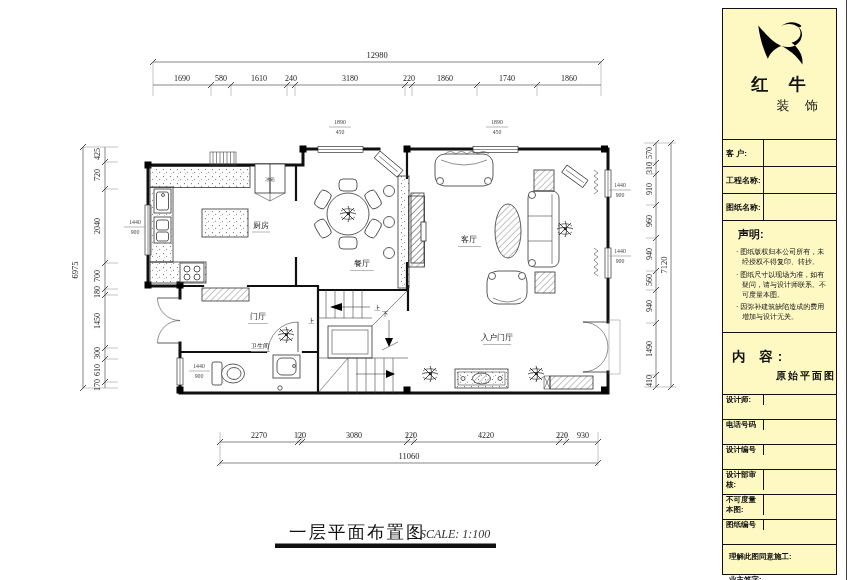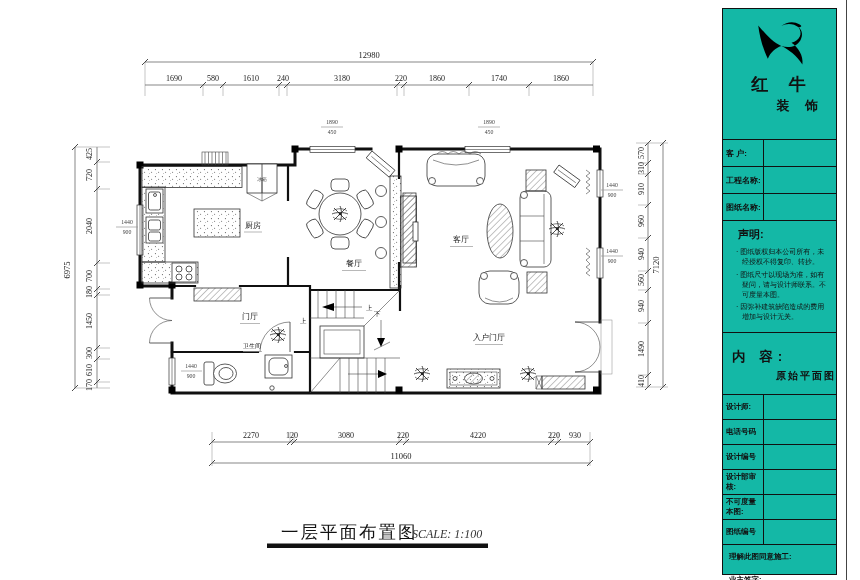--- a/index.html
+++ b/index.html
@@ -1,21 +1,21 @@
 <!DOCTYPE html>
 <html><head>
 <meta charset="utf-8">
 <style>
   html,body{margin:0;padding:0;}
   body{
     width:860px;height:580px;background:#fff;position:relative;overflow:hidden;
     font-family:"Liberation Sans", sans-serif;color:#111;
   }
   
-  #plan-wrap{position:absolute;left:0;top:0;width:700px;height:580px;}
+  #plan-wrap{position:absolute;left:8px;top:0;width:700px;height:580px;}
   .dimline{stroke:#555;stroke-width:0.7;fill:none;}
   .tick{stroke:#333;stroke-width:0.9;fill:none;}
   .ext{stroke:#888;stroke-width:0.5;fill:none;}
   .dimtext{font:8px "Liberation Serif", serif;fill:#222;}
   .dimtotal{font:8.5px "Liberation Serif", serif;fill:#222;}
   .winlbl{font:5.8px "Liberation Serif", serif;fill:#444;}
   .wall{stroke:#101010;stroke-width:3;fill:none;stroke-linecap:square;}
   .iwall{stroke:#101010;stroke-width:2.2;fill:none;stroke-linecap:square;}
   .col{fill:#000;stroke:none;}
   .thin{stroke:#444;stroke-width:0.6;fill:none;}
@@ -27,38 +27,38 @@
   .roomlbl-xs{font:4.8px "Liberation Sans", sans-serif;fill:#333;}
   .sub{stroke:#999;stroke-width:0.7;}
   .stairlbl{font:6.5px "Liberation Sans", sans-serif;fill:#111;}
   .arrow{fill:#000;stroke:none;}
   .cap-title{font:17.5px "Liberation Sans", sans-serif;fill:#111;letter-spacing:2px;}
   .cap-scale{font:italic 12px "Liberation Serif", serif;fill:#333;}
   .mid{text-anchor:middle;}
   
   #sheet-edge{position:absolute;left:846px;top:0;width:1px;height:580px;background:#444;}
   #tb{position:absolute;left:722px;top:8px;width:115px;height:567px;
-      border:1.5px solid #111;box-sizing:border-box;background:#14b8a6;}
+      border:1.5px solid #111;box-sizing:border-box;background:#fef9c3;}
   .tb-sec{border-bottom:1px solid #111;box-sizing:border-box;}
   #tb-logo{height:125px;text-align:center;position:relative;}
   #tb-logo svg{display:block;margin:6px auto 0 auto;}
   .brand-top{font-size:17px;font-weight:bold;letter-spacing:8px;margin-top:0px;padding-left:6px;}
-  .brand-bot{font-size:13px;font-weight:bold;letter-spacing:6px;text-align:right;padding-right:12px;margin-top:1px;}
+  .brand-bot{font-size:13px;font-weight:normal;letter-spacing:6px;text-align:right;padding-right:12px;margin-top:1px;}
   .tb-field{height:27px;display:flex;align-items:stretch;}
   .tb-field .lbl{width:41px;border-right:1px solid #111;font-size:8px;font-weight:bold;
       display:flex;align-items:center;padding-left:3px;box-sizing:border-box;}
   .tb-field .val{flex:1;}
   #tb-stmt{height:112px;padding:3px 5px 0 5px;font-size:7px;line-height:1.4;box-sizing:border-box;}
   #tb-stmt .head{font-size:11px;font-weight:bold;margin:3px 0 5px 10px;}
   .stmt-item{margin:0 0 3px 8px;padding-left:6px;text-indent:-6px;}
   .stmt-item::before{content:"· ";}
   #tb-content{height:47px;box-sizing:border-box;}
   .content-head{font-size:13.5px;font-weight:bold;letter-spacing:5px;margin:15px 0 0 9px;}
   .content-val{font-size:10px;font-weight:bold;text-align:right;letter-spacing:2px;margin-top:3px;}
-  .tb-row{height:25px;display:flex;}
+  .tb-row{height:25px;display:flex;flex-direction:column;}
   .tb-row .lbl{width:41px;border-right:1px solid #111;font-size:7.5px;font-weight:bold;
       display:flex;align-items:center;padding-left:3px;box-sizing:border-box;}
   .tb-row .val{flex:1;}
   #tb-approve{height:50px;border-bottom:none;padding:7px 5px 0 6px;font-size:7.5px;font-weight:bold;box-sizing:border-box;}
   #tb-approve .l2{margin-top:13px;}
   .sign-line{display:inline-block;width:52px;height:8px;border-bottom:1px solid #666;vertical-align:bottom;}
 </style>
 </head>
 <body>
 

